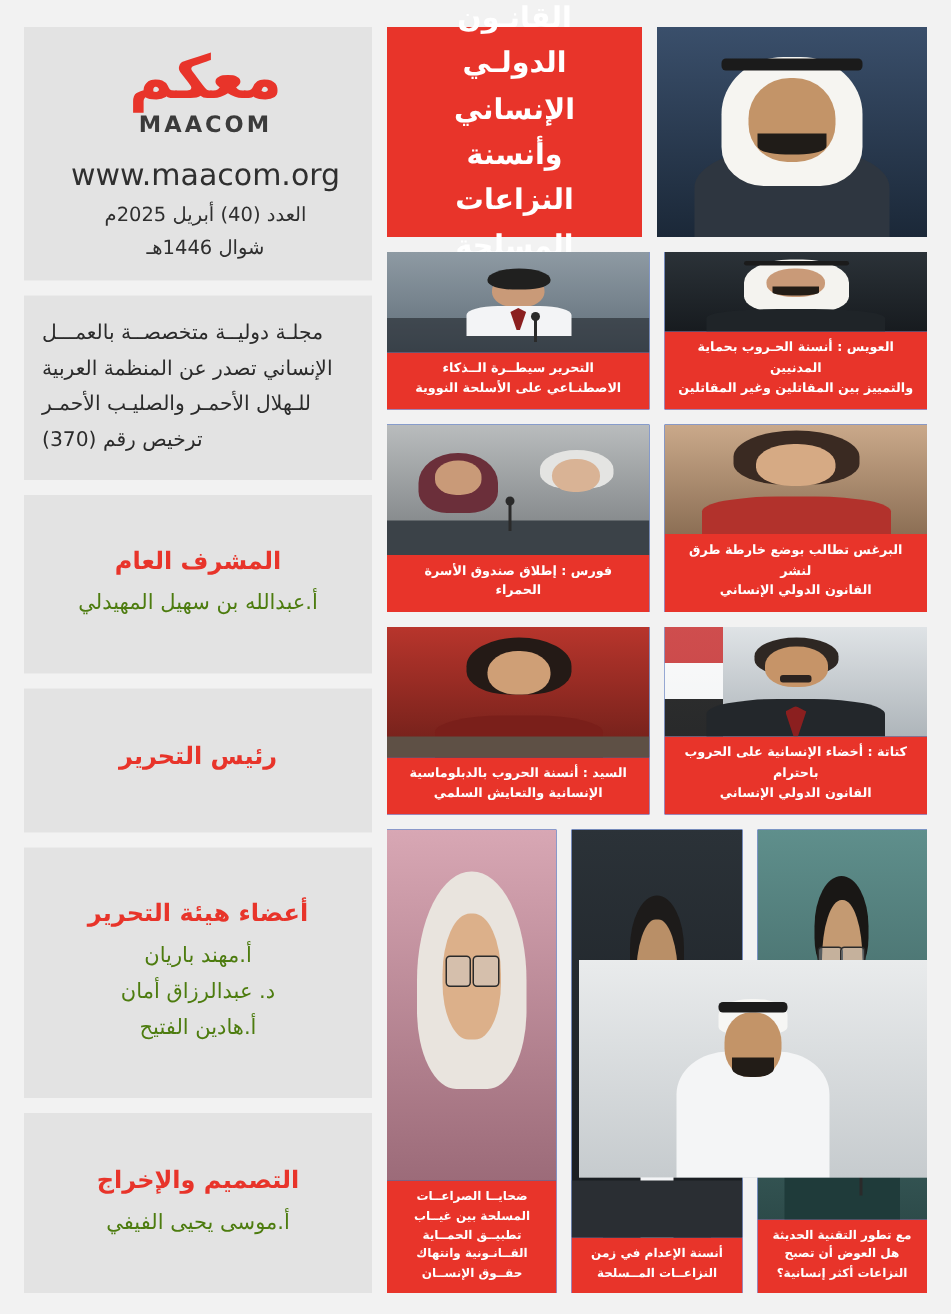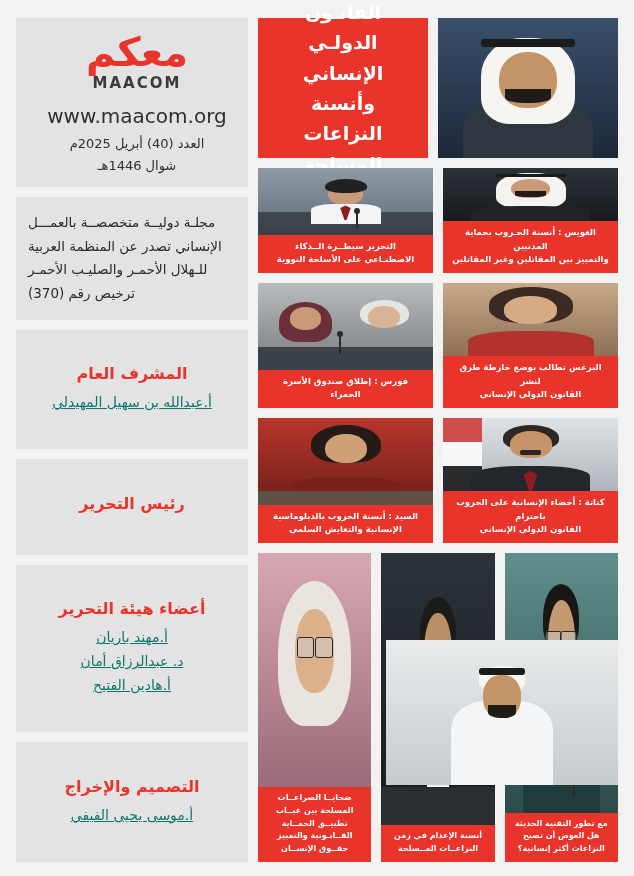--- a/index.html
+++ b/index.html
@@ -75,24 +75,23 @@
     line-height: 1.75;
     text-align: left;
   }
   .section-title {
     color: #e8342a;
     font-size: 16px;
     font-weight: bold;
     margin-bottom: 8px;
   }
   .section-name {
-    color: #0f766e;
+    color: #4d7c0f;
     font-size: 14px;
     line-height: 1.7;
-    text-decoration: underline;
   }
   .board-panel { padding: 12px; }
   .grow { flex: 1 1 auto; display:flex; flex-direction:column; justify-content:center; }
 
   
   .content {
     flex: 1 1 auto;
     display: flex;
     flex-direction: column;
     gap: 10px;
@@ -393,21 +392,21 @@
           <div class="pho bg-pink"></div>
           <div class="hijab" style="left:18%;right:18%;top:12%;height:62%;background:#e9e4de;"></div>
           <div class="head" style="left:33%;right:33%;top:24%;height:36%;background:#dcb08a;"></div>
           <div class="glasses" style="left:34%;width:14%;top:36%;height:8%;"></div>
           <div class="glasses" style="right:34%;width:14%;top:36%;height:8%;"></div>
         </div>
         <div class="caption">
           <div>ضحايــا الصراعــات</div>
           <div>المسلحة بين غيــاب</div>
           <div>تطبيــق الحمــاية</div>
-          <div>القــانـونية والتمييز</div>
+          <div>القــانـونية وانتهاك</div>
           <div>حقــوق الإنســان</div>
         </div>
       </div>
       <div class="card">
         <div class="photo">
           <div class="pho bg-dark"></div>
           <div class="hair" style="left:34%;right:34%;top:16%;height:26%;background:#1d1b1a;"></div>
           <div class="head" style="left:38%;right:38%;top:22%;height:30%;background:#b98f67;"></div>
           <div class="body-sh" style="left:18%;right:18%;bottom:0;height:36%;background:#1b1f23;"></div>
           <div class="shirt" style="left:40%;right:40%;bottom:0;height:24%;"></div>

